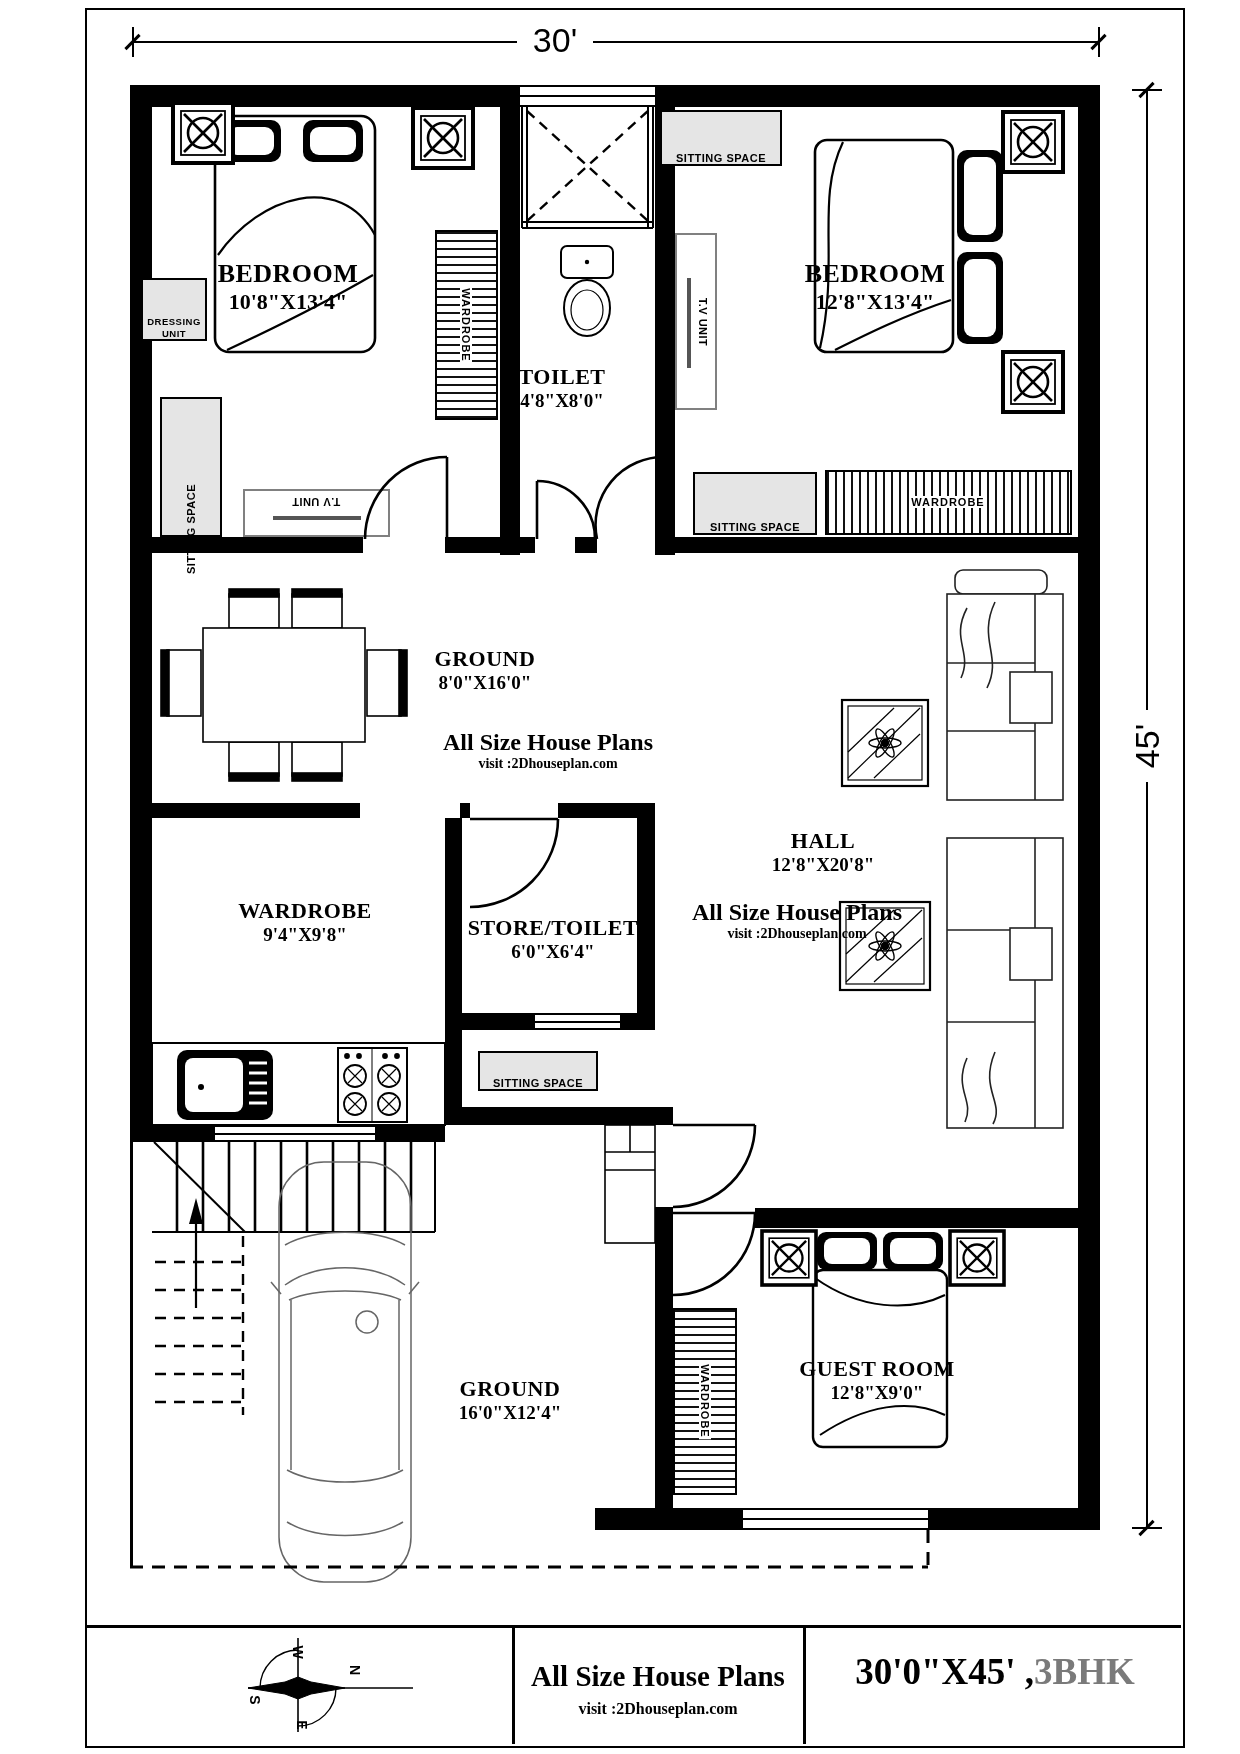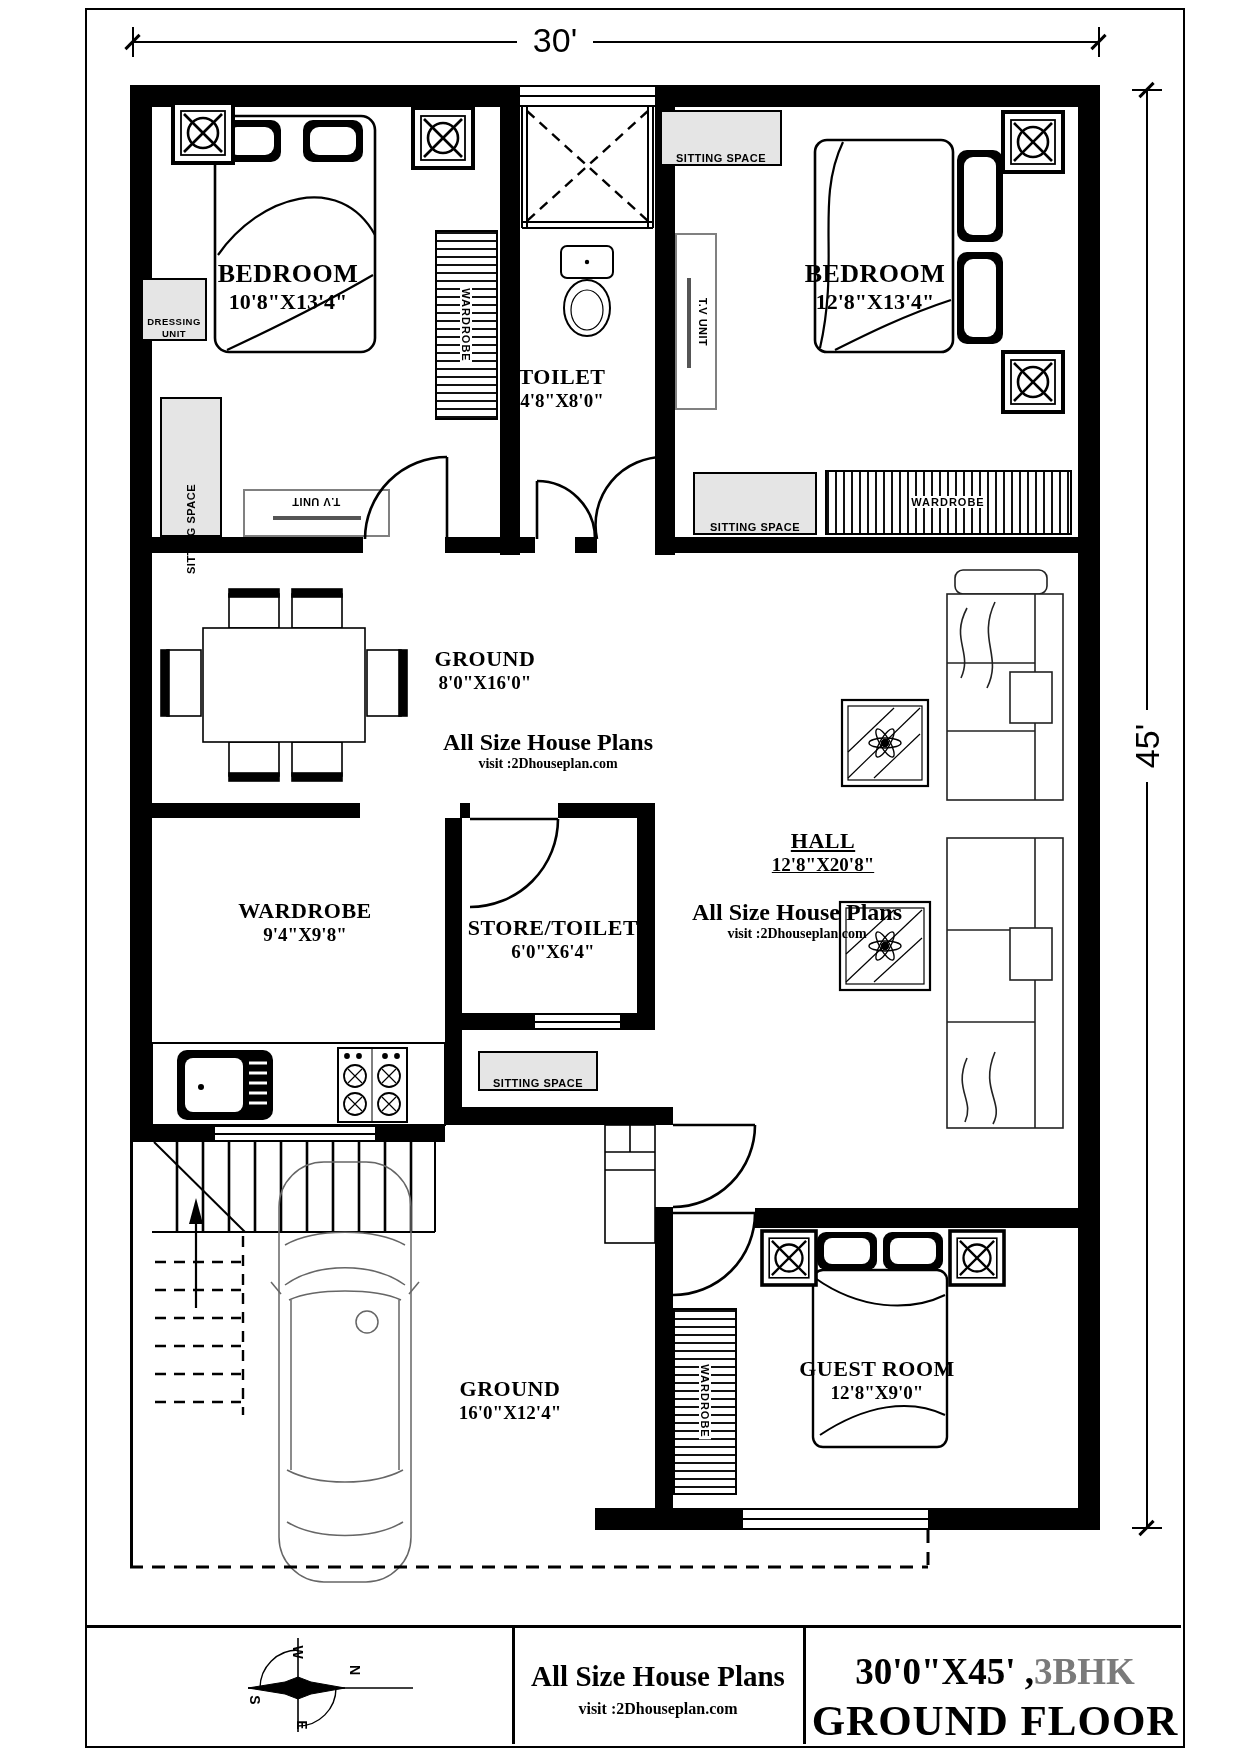--- a/index.html
+++ b/index.html
@@ -378,21 +378,21 @@
     <span class="rsize">12'8"X13'4"</span>
   </div>
   <div class="room small" style="left:547px;top:388px;">
     <span class="rname">TOILET</span>
     <span class="rsize">4'8"X8'0"</span>
   </div>
   <div class="room small" style="left:470px;top:670px;">
     <span class="rname">GROUND</span>
     <span class="rsize">8'0"X16'0"</span>
   </div>
-  <div class="room small" style="left:808px;top:852px;text-decoration:underline;">
+  <div class="room small" style="left:808px;top:852px;">
     <span class="rname">HALL</span>
     <span class="rsize">12'8"X20'8"</span>
   </div>
   <div class="room small" style="left:290px;top:922px;">
     <span class="rname">WARDROBE</span>
     <span class="rsize">9'4"X9'8"</span>
   </div>
   <div class="room small" style="left:538px;top:939px;">
     <span class="rname">STORE/TOILET</span>
     <span class="rsize">6'0"X6'4"</span>
@@ -423,15 +423,14 @@
   <div class="tb-text" style="left:340px;top:1670px;font-weight:bold;font-size:14px;transform:translate(-50%,-50%) rotate(90deg);font-family:'Liberation Sans',sans-serif;">N</div>
   <div class="tb-text" style="left:240px;top:1700px;font-weight:bold;font-size:14px;transform:translate(-50%,-50%) rotate(90deg);font-family:'Liberation Sans',sans-serif;">S</div>
   <div class="tb-text" style="left:287px;top:1725px;font-weight:bold;font-size:14px;transform:translate(-50%,-50%) rotate(90deg);font-family:'Liberation Sans',sans-serif;">E</div>
 
   <div class="tb-text" style="left:643px;top:1676px;font-weight:bold;font-size:29px;">All Size House Plans</div>
   <div class="tb-text" style="left:643px;top:1709px;font-weight:bold;font-size:16px;">visit :2Dhouseplan.com</div>
 
   <div class="tb-text" style="left:980px;top:1671px;font-size:37px;font-weight:bold;">
     <span>30'0"X45' ,</span><span style="color:#7a7a7a;">3BHK</span>
   </div>
-  <div class="tb-text" style="left:980px;top:1720px;font-size:43px;font-weight:bold;letter-spacing:1px;">GROUND FLOOR</div>
 
 </div>
 
 </body></html>

